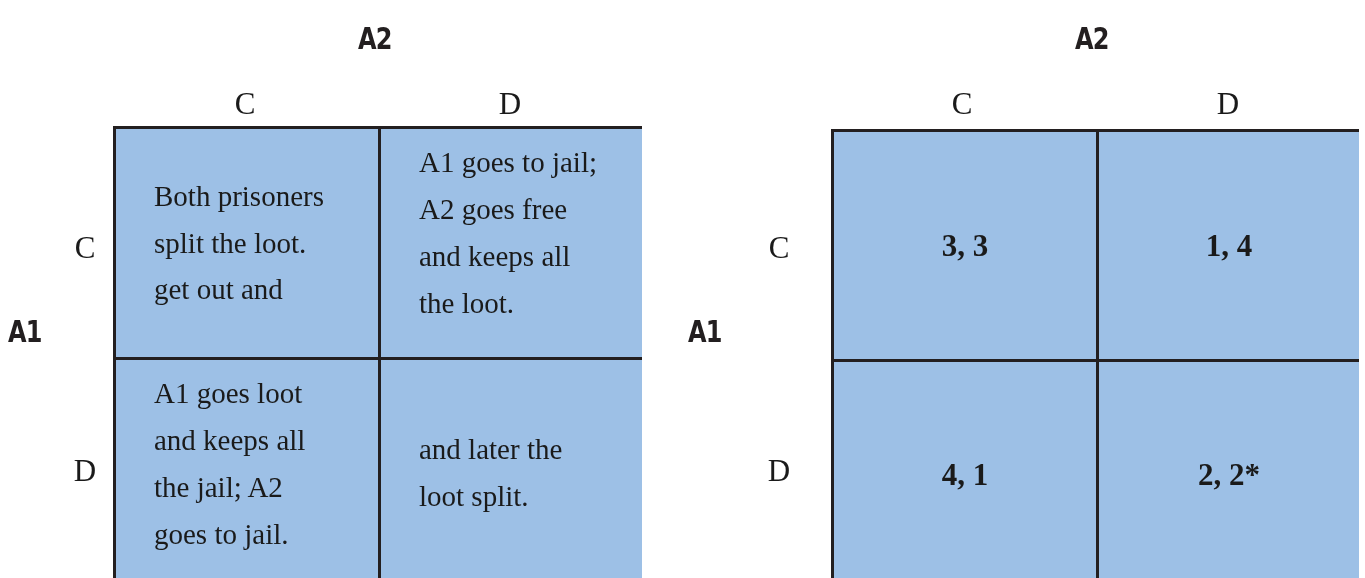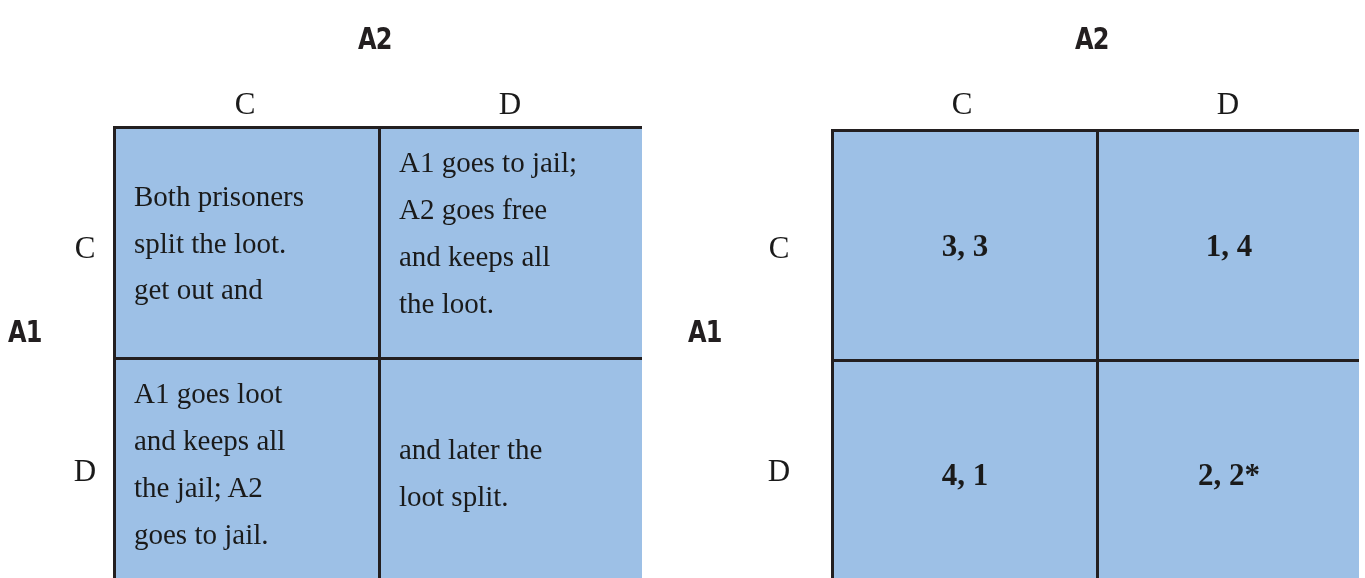--- a/index.html
+++ b/index.html
@@ -67,20 +67,21 @@
     font-family: "Liberation Serif", "DejaVu Serif", serif;
     font-size: 29px;
     line-height: 1.62;
     color: #1a1a1a;
     padding: 6px 0 6px 18px;
     display: flex;
     flex-direction: column;
     justify-content: center;
     height: 100%;
     box-sizing: border-box;
+    margin-left: 20px;
   }
   .cell-text.top-anchored { justify-content: flex-start; padding-top: 10px; }
 
   
   .cell-payoff {
     font-family: "Liberation Serif", "DejaVu Serif", serif;
     font-size: 31px;
     color: #1a1a1a;
     display: flex;
     align-items: center;

